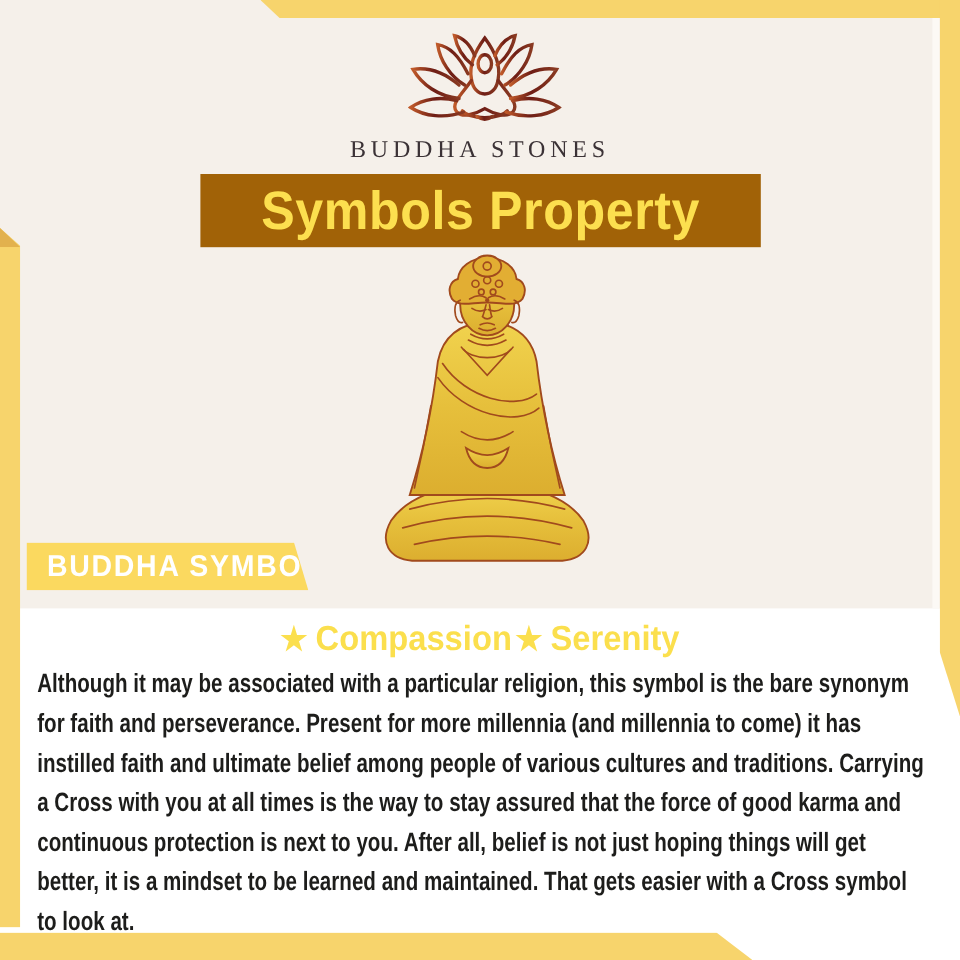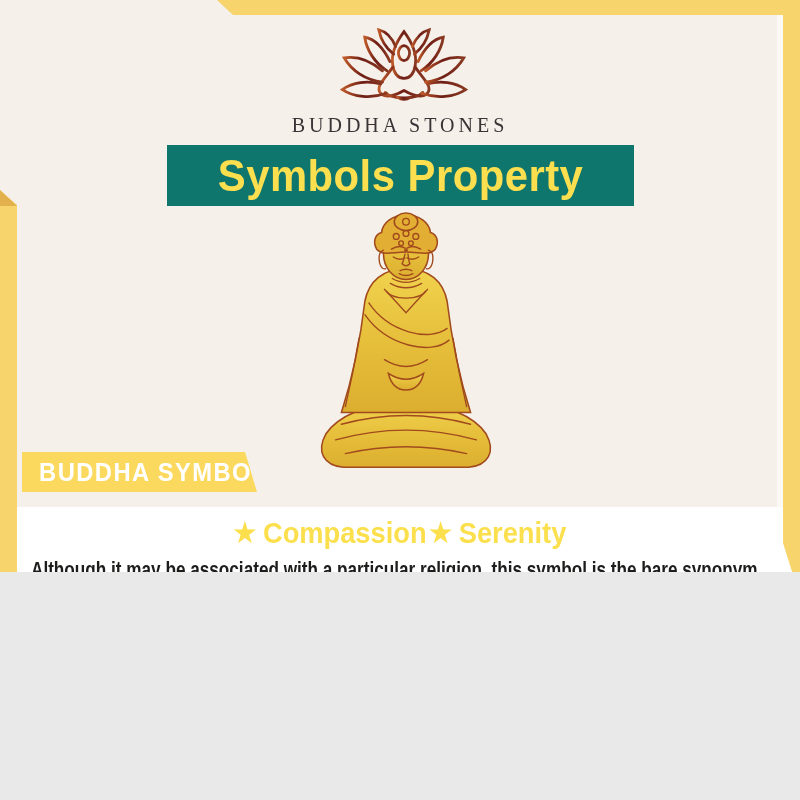--- a/index.html
+++ b/index.html
@@ -1,17 +1,17 @@
 <!DOCTYPE html>
 <html><head>
 <meta charset="utf-8">
 <style>
   html,body{margin:0;padding:0;background:#e9e9e9;}
   .page{
-    position:relative;width:800px;height:572px;overflow:hidden;
+    position:relative;width:800px;height:800px;overflow:hidden;
     background:#ffffff;font-family:"Liberation Sans",sans-serif;
     margin:0 auto;
   }
   
   .cream-bg{position:absolute;left:0;top:0;width:800px;height:507px;background:#f5f0ea;}
   .right-white-gap{position:absolute;left:777px;top:15px;width:6px;height:492px;background:#fcf9f5;}
 
   
   .top-band{position:absolute;left:217px;top:0;width:583px;height:15px;background:#f7d46c;
     clip-path:polygon(0 0,583px 0,583px 15px,16px 15px);}
@@ -27,21 +27,21 @@
   
   .logo{position:absolute;left:333px;top:26px;width:142px;height:86px;}
   .brand-name{
     position:absolute;left:0;top:114px;width:800px;text-align:center;
     font-family:"Liberation Serif",serif;font-size:20px;letter-spacing:4px;
     color:#3b3236;
   }
 
   
   .title-box{
-    position:absolute;left:167px;top:145px;width:467px;height:61px;background:#0f766e;
+    position:absolute;left:167px;top:145px;width:467px;height:61px;background:#a16207;
     display:flex;align-items:center;justify-content:center;
   }
   .title-text{
     font-size:45px;font-weight:700;color:#fcdf4f;letter-spacing:0.5px;
     transform:scaleX(0.93);white-space:nowrap;
   }
 
   
   .buddha{position:absolute;left:308px;top:211px;width:196px;height:270px;}
 

